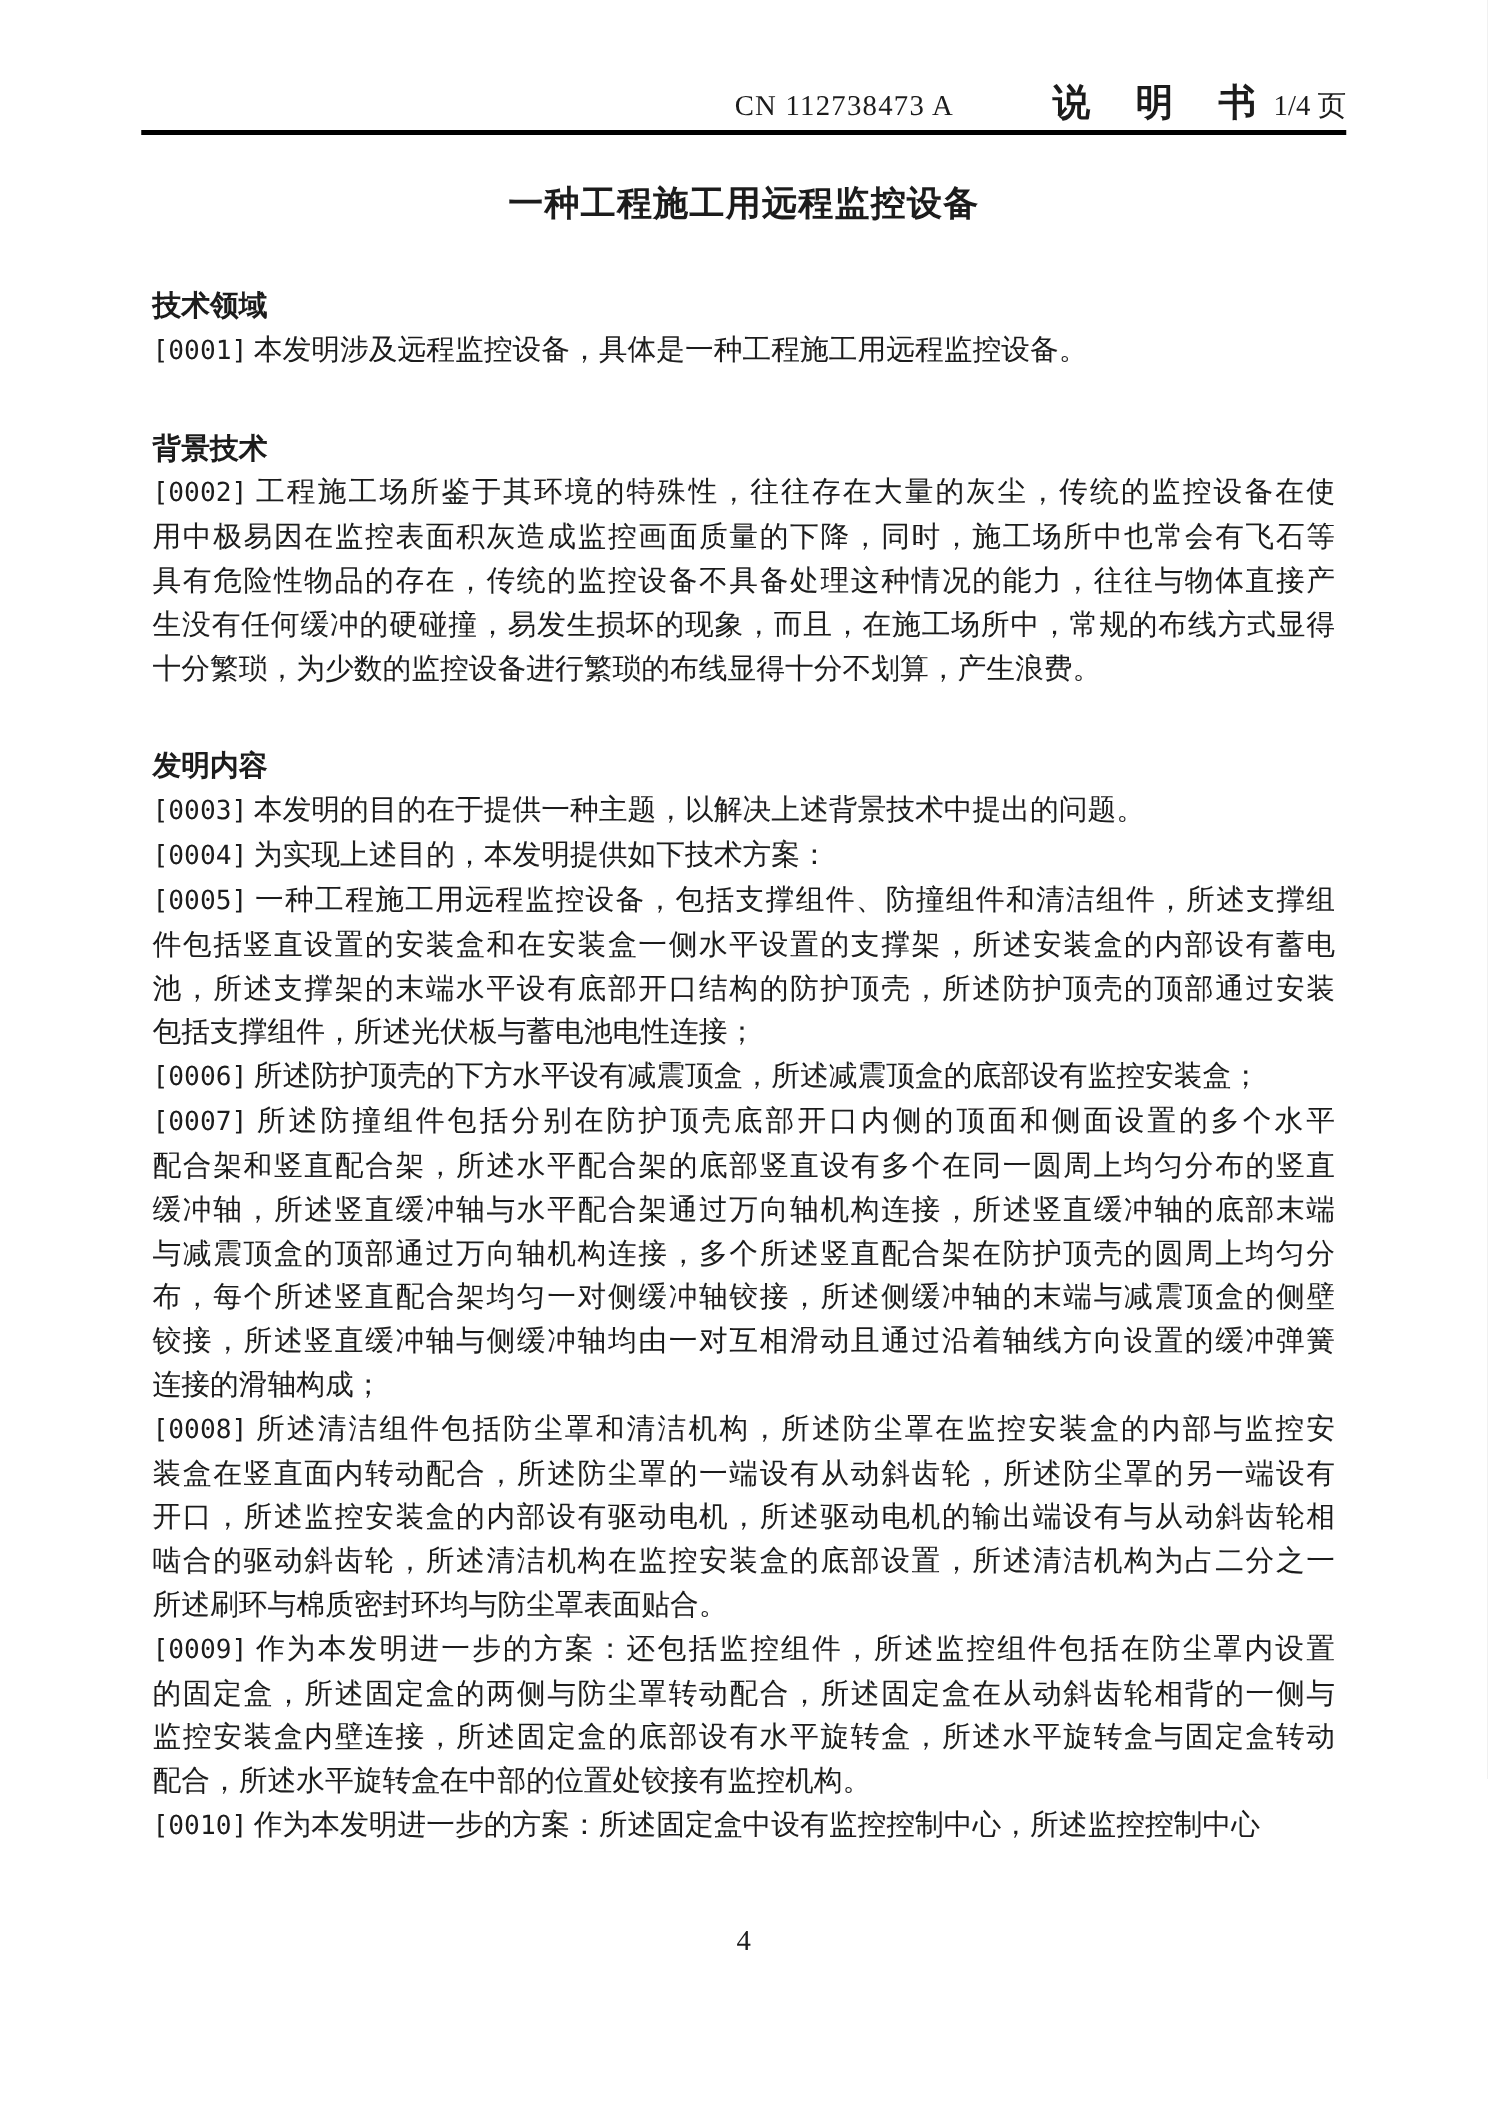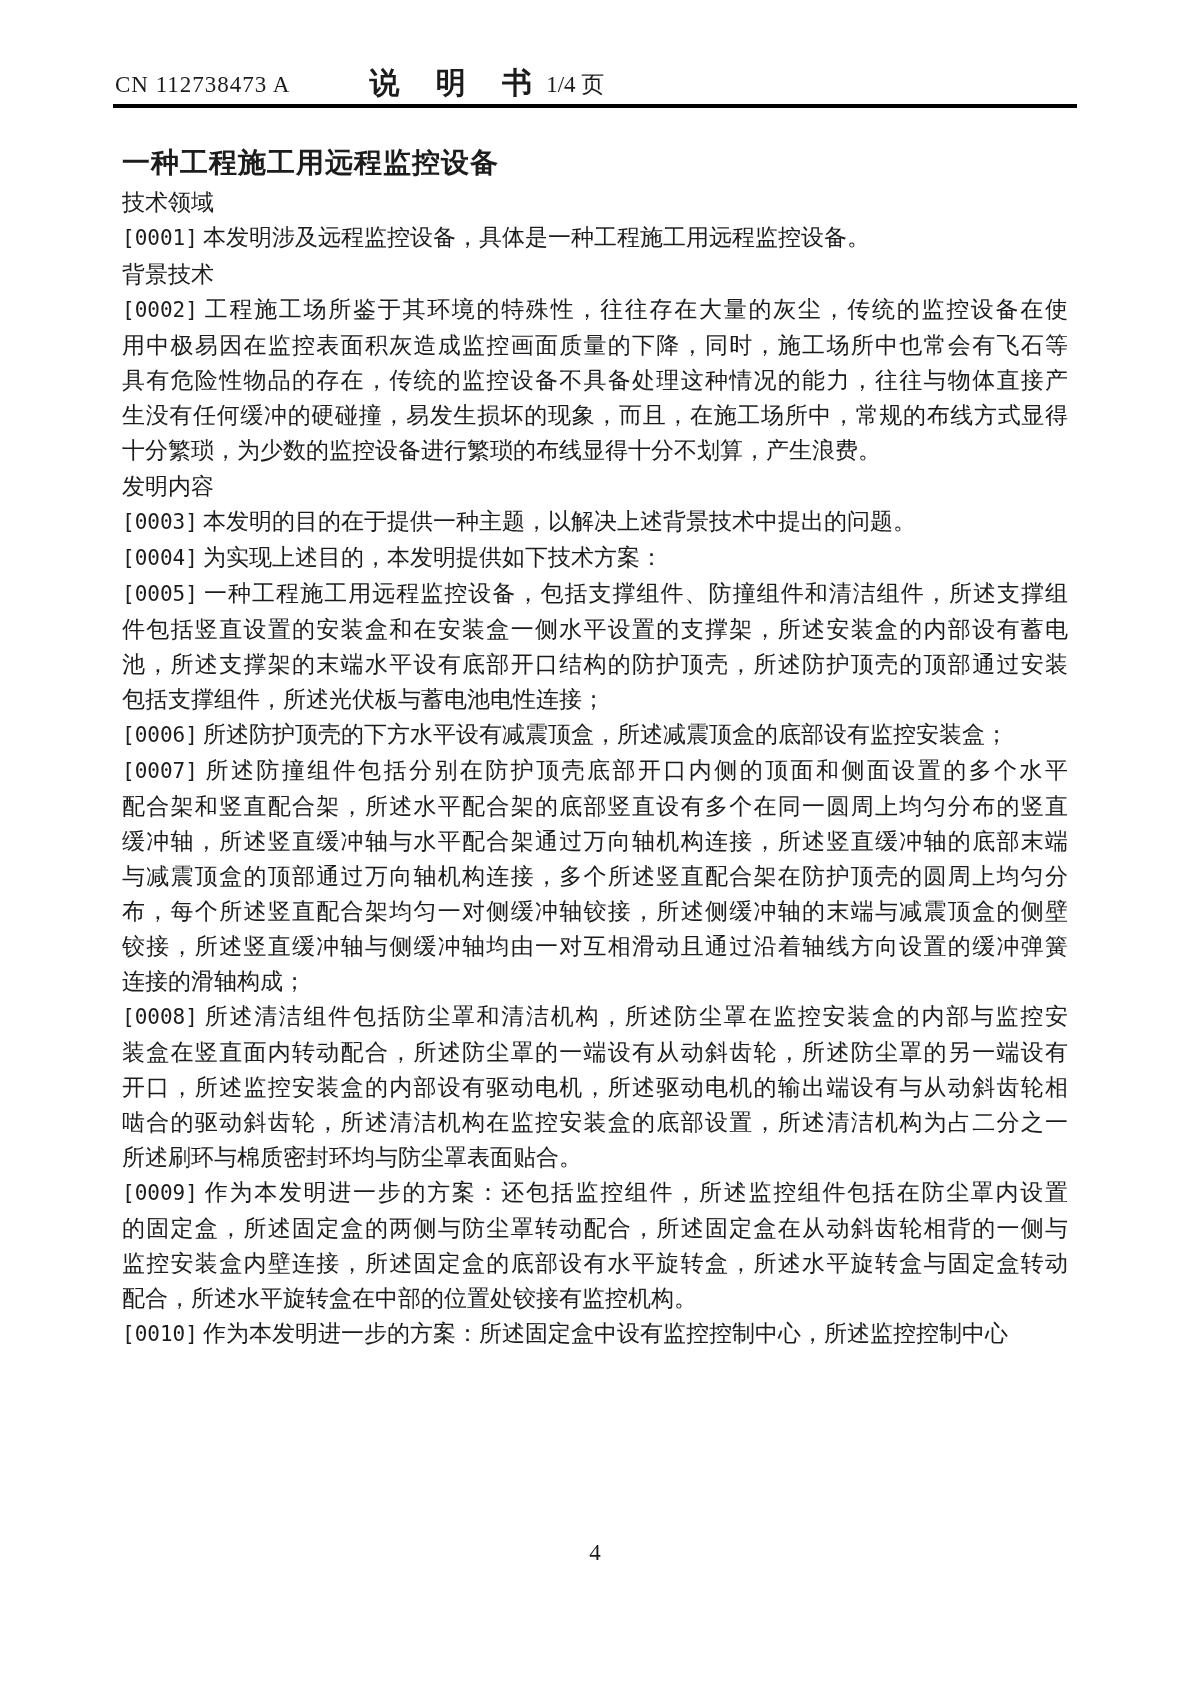--- a/index.html
+++ b/index.html
@@ -11,23 +11,23 @@
     background: #ffffff;
     margin: 0 auto;
     color: #1c1c1c;
     font-family: "Liberation Serif", "DejaVu Serif", serif;
     overflow: hidden;
   }
   .header {
     position: absolute;
     top: 66px;
     left: 115px;
-    right: 130px;
+    right: 113px;
     display: flex;
-    justify-content: flex-start;
+    justify-content: flex-end;
     align-items: flex-end;
   }
   .doc-number {
     font-size: 23px;
     letter-spacing: 1px;
     line-height: 30px;
   }
   .doc-type {
     font-family: "Liberation Sans", "DejaVu Sans", sans-serif;
     font-weight: bold;
@@ -48,30 +48,31 @@
     border-top: 4px solid #000;
   }
   .content {
     position: absolute;
     top: 110px;
     left: 122px;
     width: 946px;
   }
   .title {
     margin-top: 32px;
-    text-align: left;
+    text-align: center;
     font-family: "Liberation Sans", "DejaVu Sans", sans-serif;
     font-weight: bold;
     font-size: 28px;
     line-height: 42px;
     letter-spacing: 1px;
   }
   .sec-heading {
+    margin-top: 42px;
     font-family: "Liberation Sans", "DejaVu Sans", sans-serif;
-    font-weight: normal;
+    font-weight: bold;
     font-size: 23px;
     line-height: 36px;
   }
   .para { width: 100%; }
   .line {
     font-size: 23px;
     line-height: 35px;
     text-align: justify;
     text-align-last: justify;
     text-justify: inter-character;

